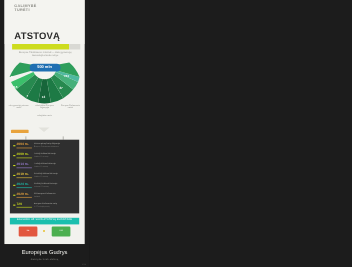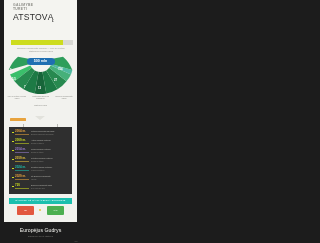--- a/index.html
+++ b/index.html
@@ -3,21 +3,21 @@
 <meta charset="utf-8">
 <style>
   html,body{margin:0;padding:0;background:#1c1c1c;}
   body{width:81px;height:243px;overflow:hidden;font-family:"Liberation Sans",sans-serif;}
   .page{position:relative;width:81px;height:243px;background:#1c1c1c;}
   .sheet{position:absolute;left:4px;top:0px;width:73px;height:222px;background:#f2f2ee;overflow:hidden;}
 
   
   .hdr{position:relative;width:100%;height:40px;background:#f4f4f0;padding-top:3px;box-sizing:border-box;}
   .kicker{margin-left:9px;font-size:3.4px;letter-spacing:.3px;color:#8c8c86;line-height:4.4px;font-weight:bold;}
-  .title{margin-left:9px;margin-top:1px;font-size:8.6px;letter-spacing:.2px;color:#2b2b2b;line-height:9px;font-weight:normal;}
+  .title{margin-left:9px;margin-top:16px;font-size:8.6px;letter-spacing:.2px;color:#2b2b2b;line-height:9px;font-weight:bold;}
 
   .greenbar{position:absolute;left:7px;top:40px;width:52px;height:4.5px;background:#cddc1e;}
   .greybar{position:absolute;left:59px;top:40px;width:10px;height:4.5px;background:#d9d9d4;}
 
   .subcap{position:absolute;left:9px;top:47px;width:56px;font-size:2.3px;color:#9a9a94;line-height:3px;text-align:center;}
 
   
   .fanwrap{position:absolute;left:0;top:52px;width:73px;height:44px;}
   .fansvg{display:block;}
   .centerpill{position:absolute;left:22.5px;top:5.5px;width:28px;height:7px;border-radius:3.5px;

